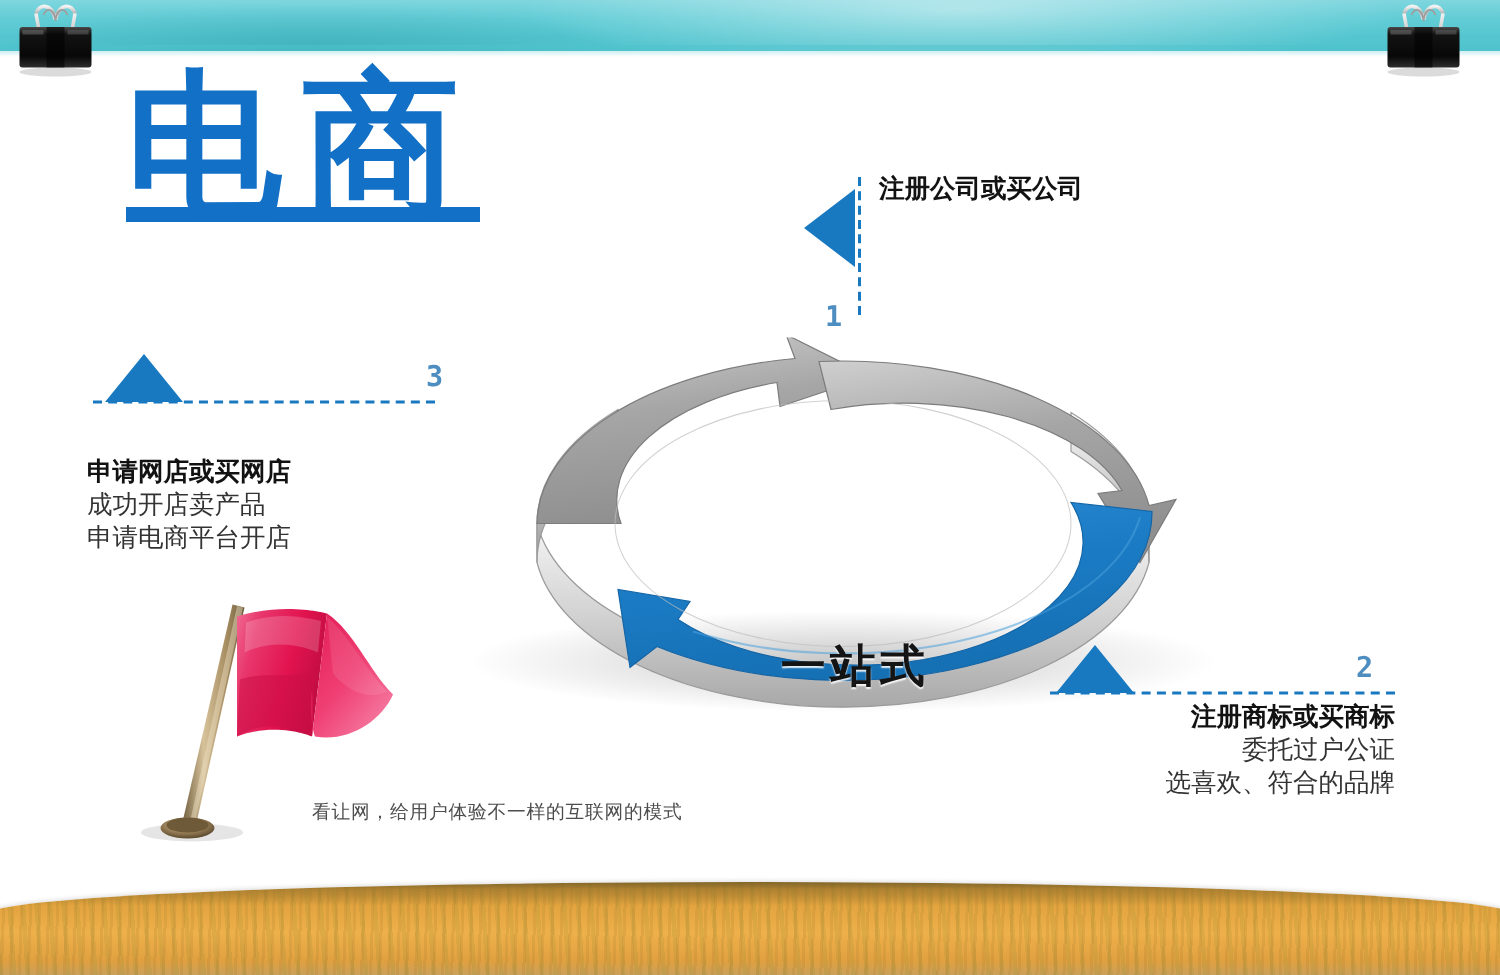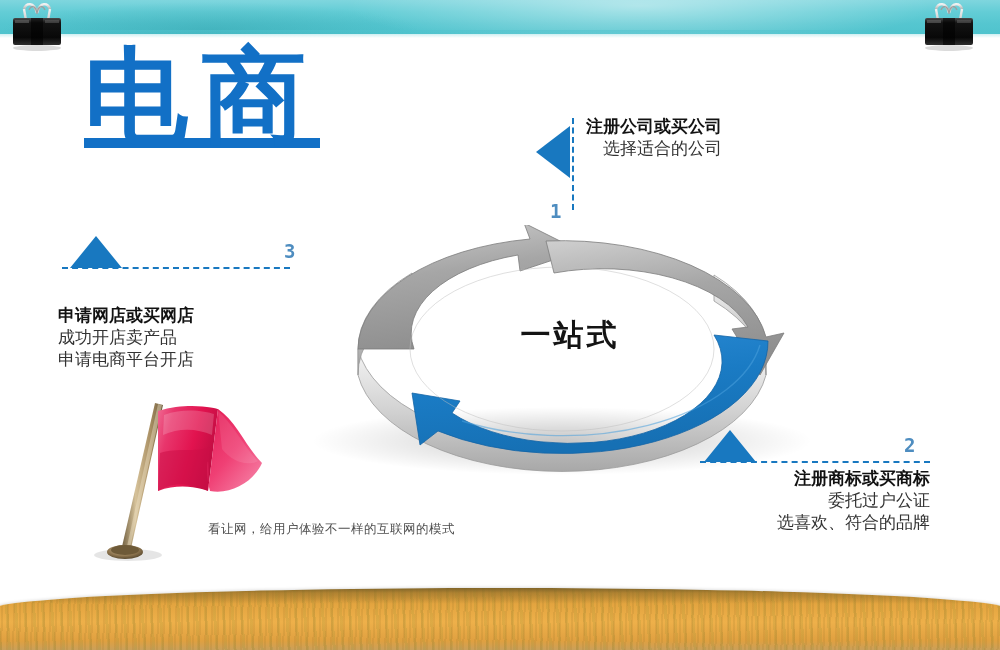--- a/index.html
+++ b/index.html
@@ -52,21 +52,21 @@
     font-weight:bold;color:#1270c6;
     letter-spacing:14px;
     font-family:"DejaVu Sans","Liberation Sans",sans-serif;
     text-decoration:underline;
   }
 
   
   .ring-wrap{position:absolute;left:262px;top:225px;width:600px;height:260px;}
   .center-label{
     position:absolute;left:262px;top:225px;width:600px;height:260px;
-    display:flex;align-items:center;justify-content:center;
+    display:flex;align-items:flex-end;justify-content:center;
     pointer-events:none;
   }
   .center-label span{
     font-size:30px;font-weight:bold;color:#141414;letter-spacing:3px;
     transform:translate(8px,-20px);
     text-shadow:0 1px 1px rgba(255,255,255,.9);
   }
 
   
   .step{position:absolute;}
@@ -123,21 +123,21 @@
   #step3 .num{position:absolute;left:222px;top:4px;}
   #step3 .txt{position:absolute;left:-4px;top:38px;width:238px;text-align:left;margin-top:31px;}
 
   
   .flag-wrap{position:absolute;left:86px;top:395px;width:200px;height:180px;}
   .tagline{position:absolute;left:200px;top:513px;}
   .tagline .big{
     font-size:30px;font-weight:bold;color:#111;letter-spacing:2px;white-space:nowrap;
   }
   .tagline .small{
-    font-size:12.5px;color:#4d4d4d;letter-spacing:.5px;margin-top:8px;margin-left:8px;white-space:nowrap;
+    font-size:12.5px;color:#4d4d4d;letter-spacing:.5px;margin-top:20px;margin-left:8px;white-space:nowrap;
   }
 </style>
 </head>
 <body>
 
 <div id="stage">
 
   <div class="top-band"></div>
   <div class="top-band-fade"></div>
 
@@ -244,21 +244,20 @@
   <div class="center-label">
     <span>一站式</span>
   </div>
 
   <div class="step" id="step1">
     <div class="tri"></div>
     <div class="vline"></div>
     <div class="num">1</div>
     <div class="txt">
       <div class="title">注册公司或买公司</div>
-      <div class="line">选择适合的公司</div>
     </div>
   </div>
 
   <div class="step" id="step2">
     <div class="tri"></div>
     <div class="hline"></div>
     <div class="num">2</div>
     <div class="txt">
       <div class="title">注册商标或买商标</div>
       <div class="line">委托过户公证</div>

